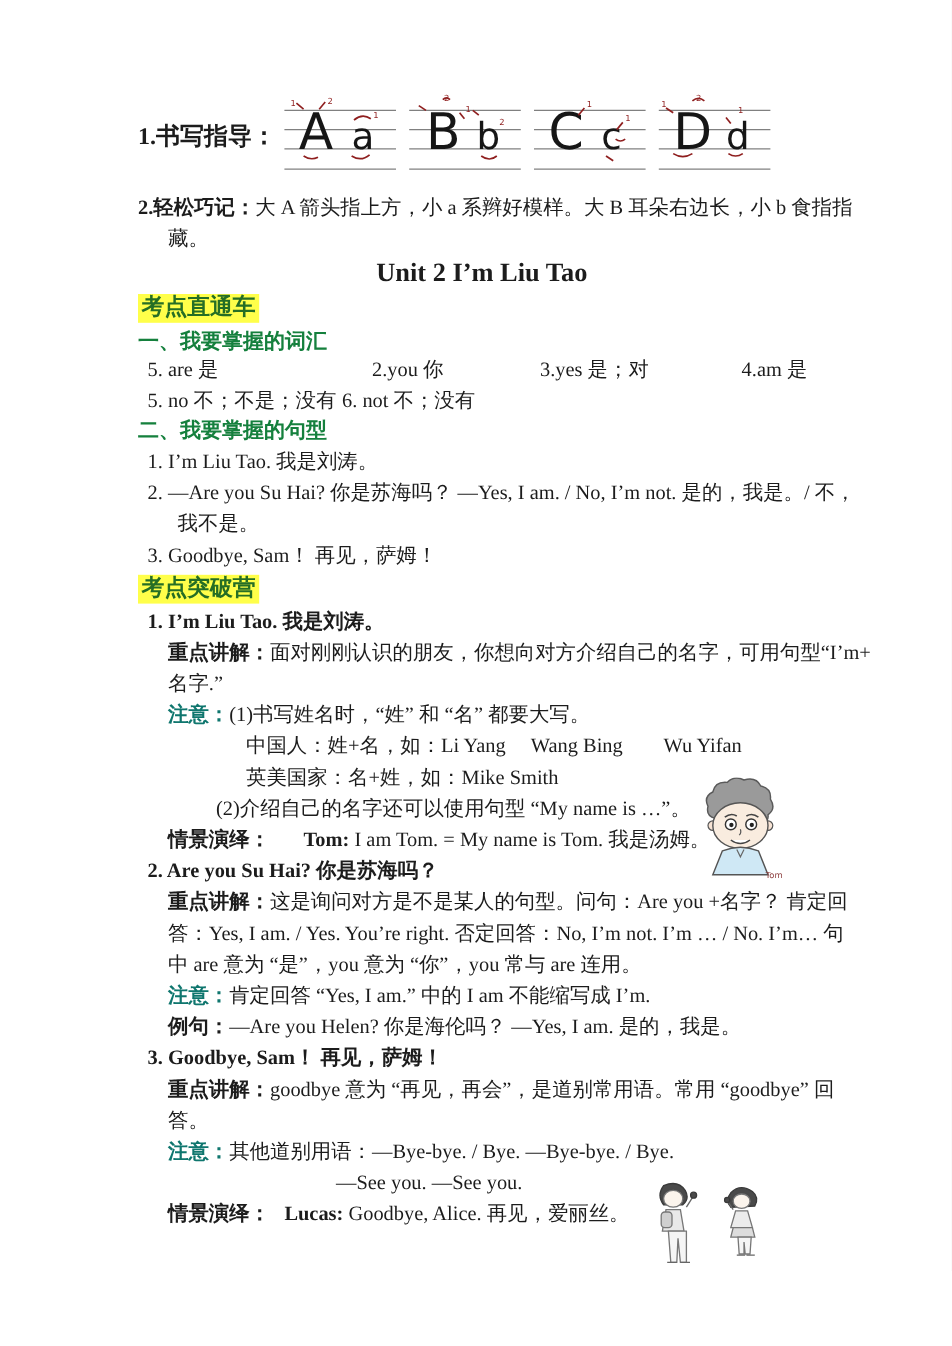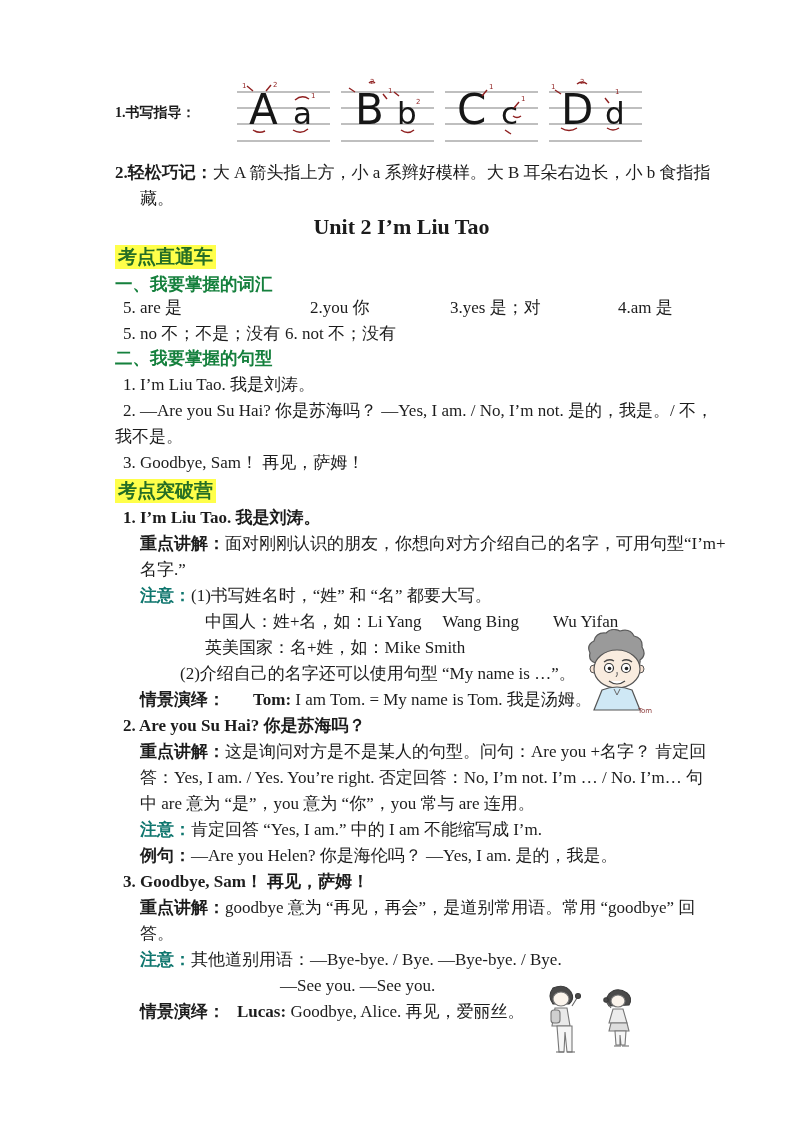--- a/index.html
+++ b/index.html
@@ -8,48 +8,48 @@
     position:relative; width:793px; height:1122px; margin:0 auto;
     background:#ffffff; overflow:hidden;
     font-family:"Liberation Serif","DejaVu Serif",serif;
     color:#1c1c1c; font-size:17px;
   }
   #content { padding:78px 105px 0 115px; }
   .ln { line-height:26px; white-space:nowrap; }
   .bold { font-weight:bold; }
   .redlbl { color:#0f766e; font-weight:bold; }
   .write-row { display:flex; align-items:center; height:70px; }
-  .write-label { font-weight:bold; font-size:14px; width:120px; flex:none; }
+  .write-label { font-weight:bold; font-size:20px; width:120px; flex:none; }
   .grids { display:flex; gap:7px; }
   .mnemo { margin-top:12px; }
   .cont25 { margin-left:25px; }
   .title { text-align:center; font-weight:bold; font-size:22px; line-height:30px; margin-top:0; }
   .hl {
     display:inline-block; background:#ffff4a; color:#256e25;
     font-weight:bold; font-size:19px; line-height:24px; padding:0 3px; margin-top:3px;
   }
   .teal { color:#15803d; font-weight:bold; font-size:17.5px; line-height:21px; margin-top:5px; white-space:nowrap; }
   .vrow { margin-left:8px; line-height:26px; white-space:nowrap; margin-top:0; }
   .vrow:first-of-type { margin-top:4px; }
   .vc1 { display:inline-block; width:187px; }
   .vc2 { display:inline-block; width:140px; }
   .vc3 { display:inline-block; width:168px; }
   .vc5 { display:inline-block; width:162px; }
   .itm { margin-left:8px; }
-  .hang { }
+  .hang { margin-left:33px; }
   .blk25 { margin-left:25px; }
   .sub90 { margin-left:90px; }
   .sub65 { margin-left:65px; }
   .sub165 { margin-left:165px; }
   .pt-head { margin-left:8px; font-weight:bold; }
   .gap28 { display:inline-block; width:28px; }
   .gap12 { display:inline-block; width:12px; }
   .mt2 { margin-top:2px; } .mt3 { margin-top:3px; } .mt1 { margin-top:1px; }
   .illu { position:absolute; }
-  #tom-illu { left:578px; top:629px; }
+  #tom-illu { left:578px; top:648px; }
   #farewell-illu { left:531px; top:984px; }
   svg text.letter { font-family:"DejaVu Sans","Liberation Sans",sans-serif; fill:#161616; }
   svg .gridline { stroke:#808080; stroke-width:1.1; }
   svg .rmark { stroke:#8f1f1f; stroke-width:1.4; fill:none; }
   svg .rnum { fill:#8f1f1f; font-family:"DejaVu Sans",sans-serif; font-size:7px; }
 </style>
 </head>
 <body>
 
 <div id="page">

